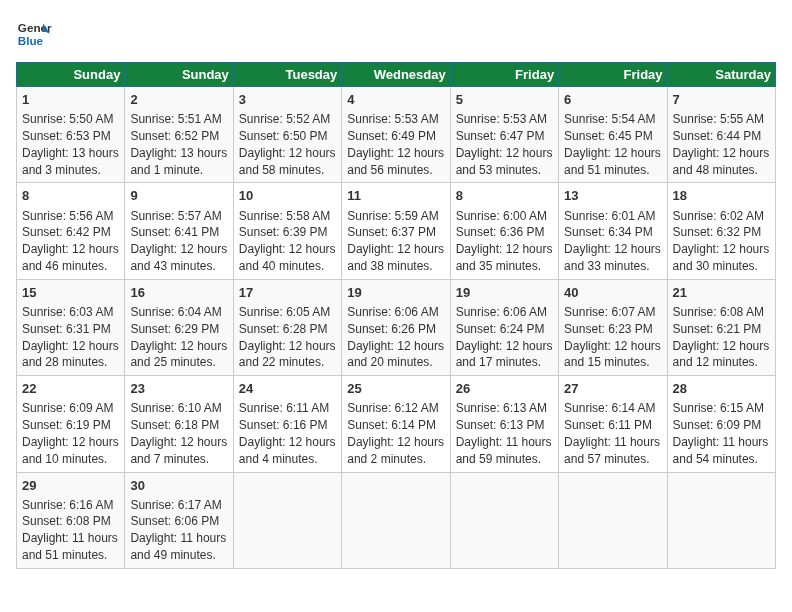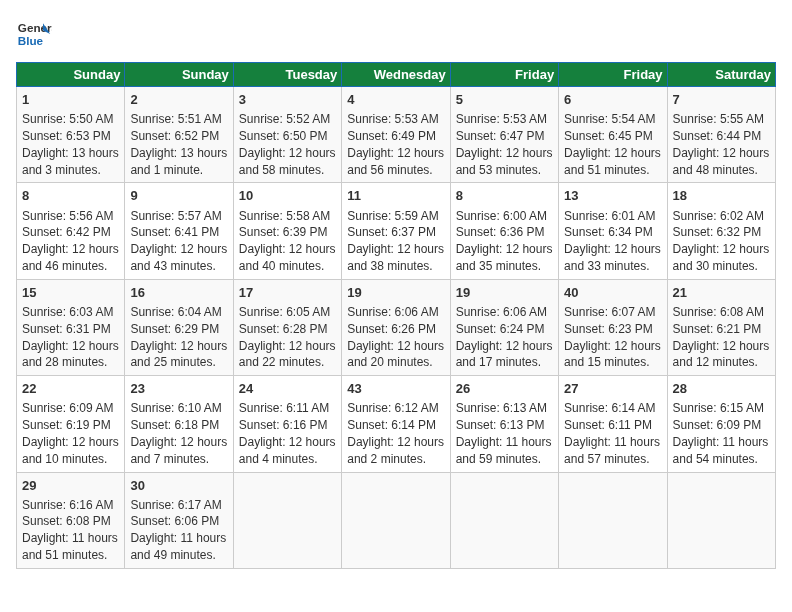--- a/index.html
+++ b/index.html
@@ -207,21 +207,21 @@
         </td>
         <td>
           <span class="day-num">23</span>
           <div class="day-info">Sunrise: 6:10 AM<br>Sunset: 6:18 PM<br>Daylight: 12 hours<br>and 7 minutes.</div>
         </td>
         <td>
           <span class="day-num">24</span>
           <div class="day-info">Sunrise: 6:11 AM<br>Sunset: 6:16 PM<br>Daylight: 12 hours<br>and 4 minutes.</div>
         </td>
         <td>
-          <span class="day-num">43</span>
+          <span class="day-num">25</span>
           <div class="day-info">Sunrise: 6:12 AM<br>Sunset: 6:14 PM<br>Daylight: 12 hours<br>and 2 minutes.</div>
         </td>
         <td>
           <span class="day-num">26</span>
           <div class="day-info">Sunrise: 6:13 AM<br>Sunset: 6:13 PM<br>Daylight: 11 hours<br>and 59 minutes.</div>
         </td>
         <td>
           <span class="day-num">27</span>
           <div class="day-info">Sunrise: 6:14 AM<br>Sunset: 6:11 PM<br>Daylight: 11 hours<br>and 57 minutes.</div>
         </td>

